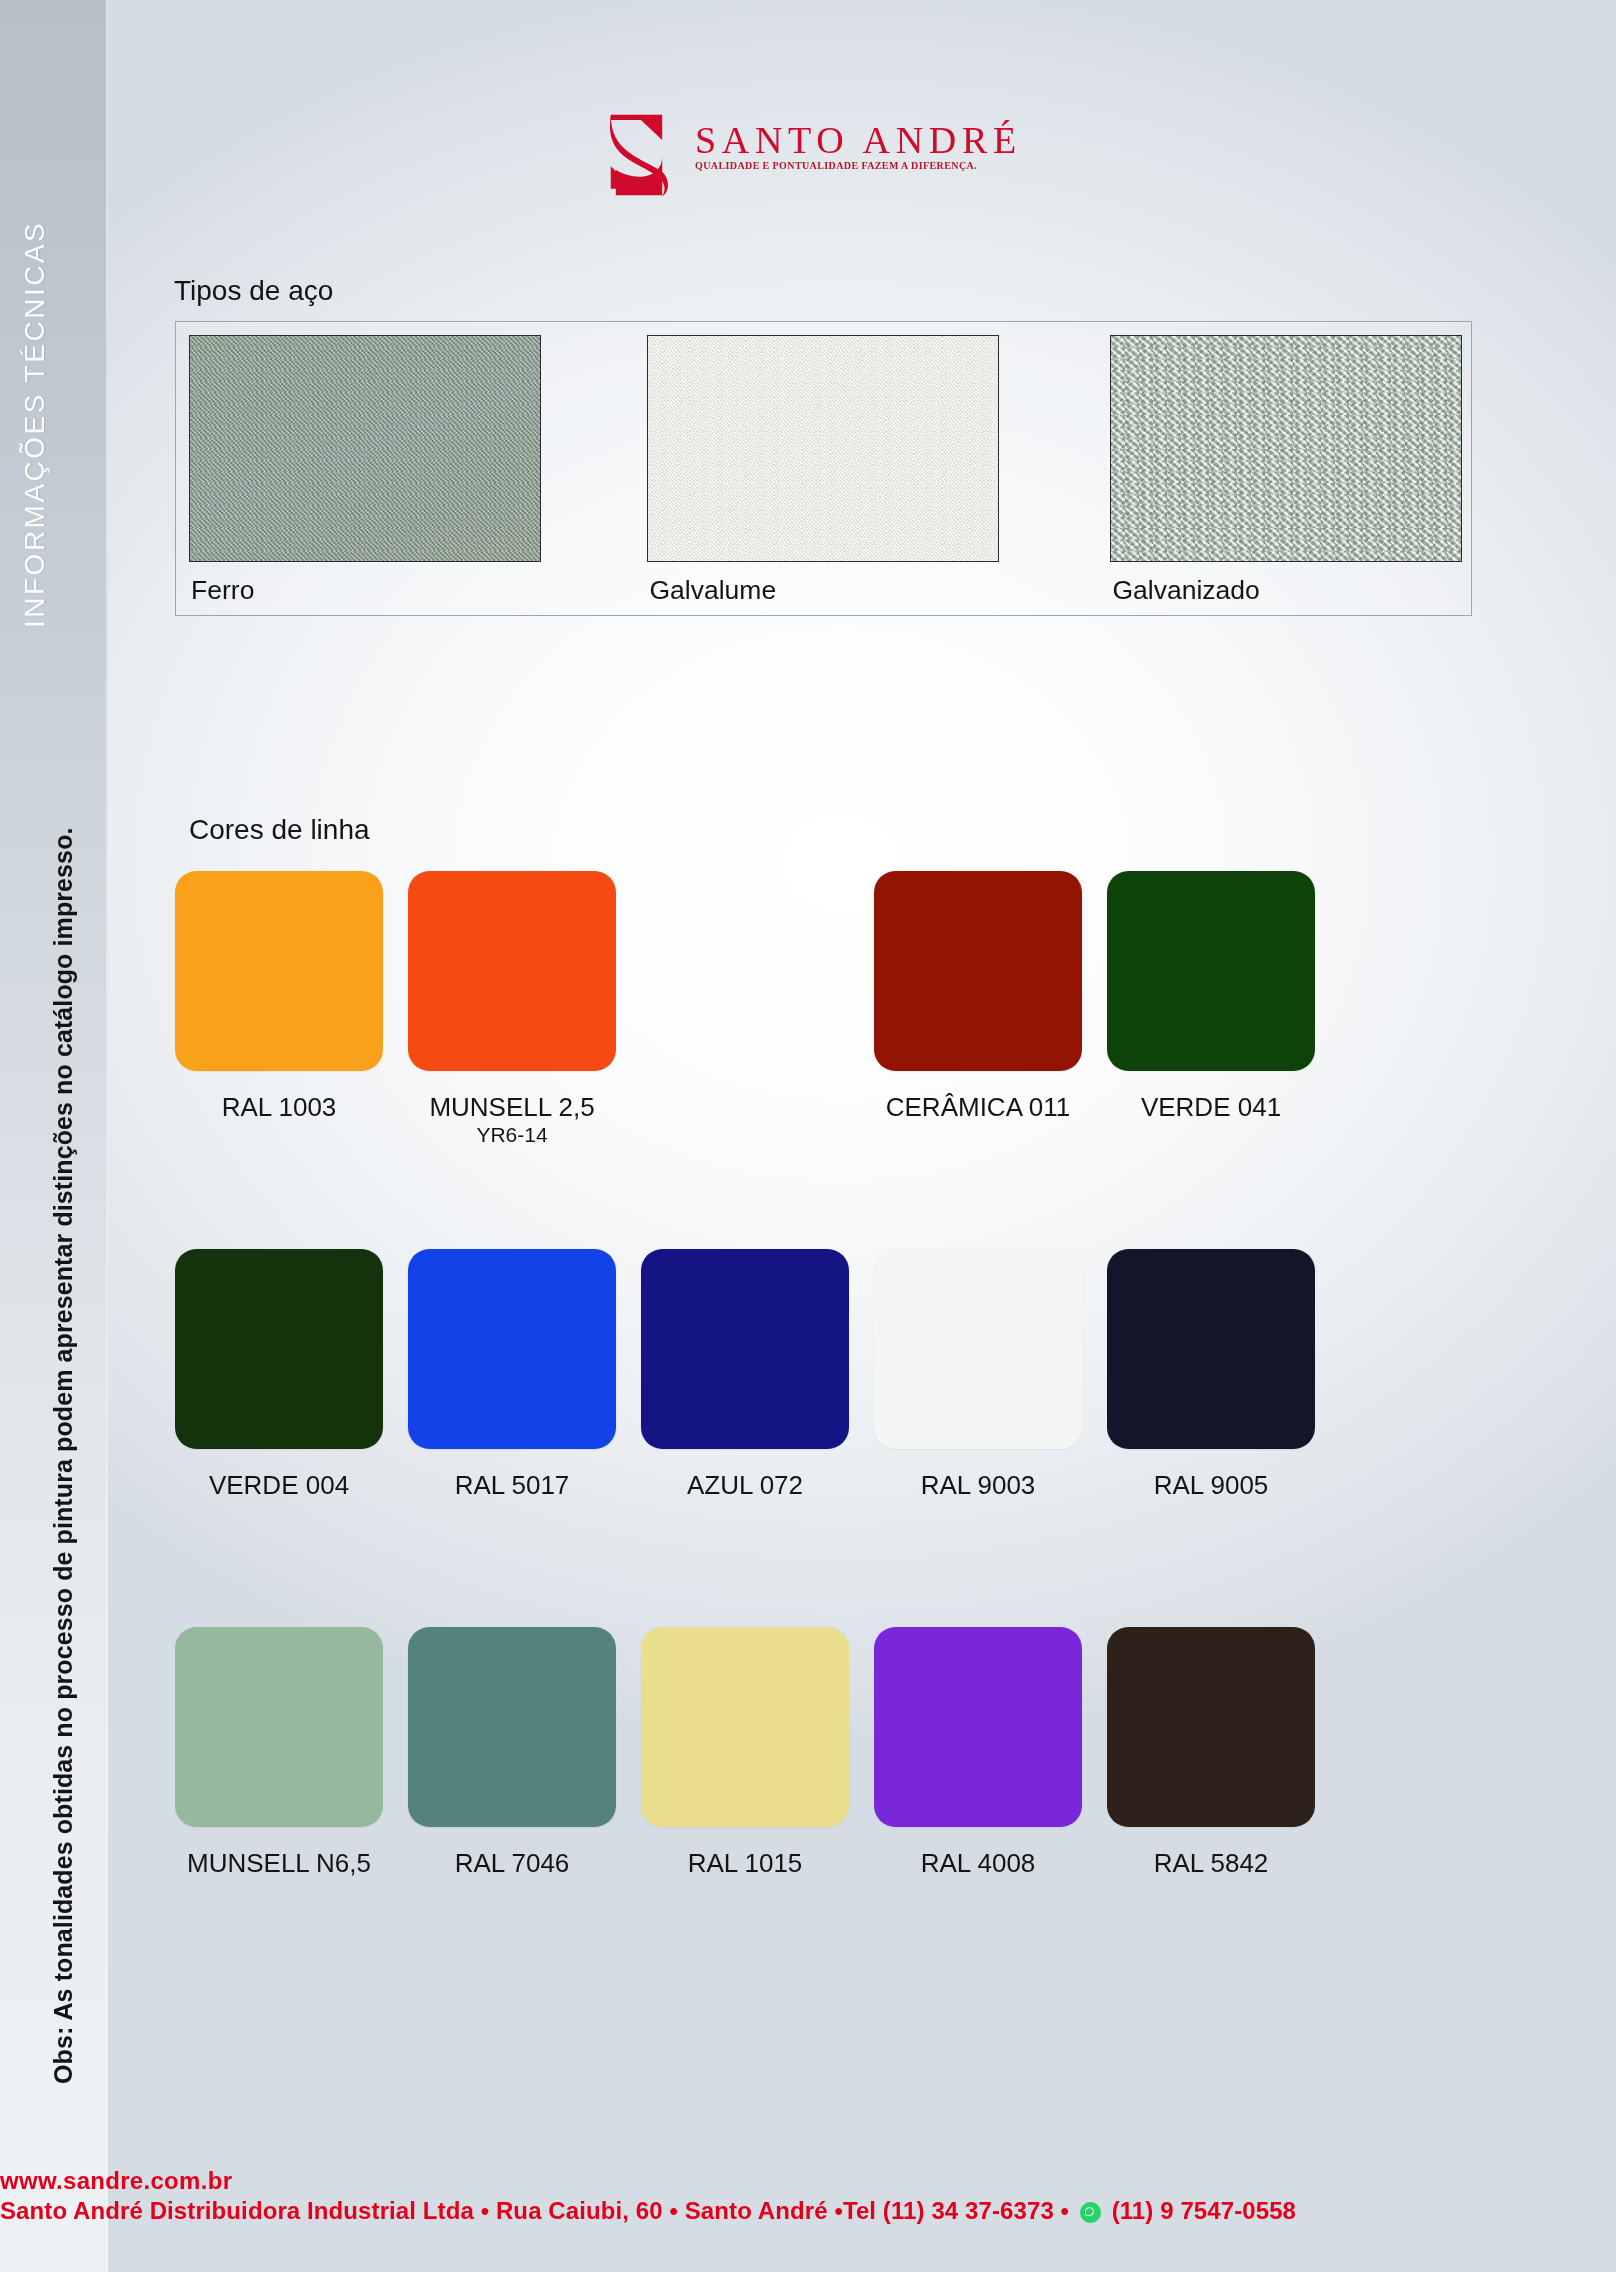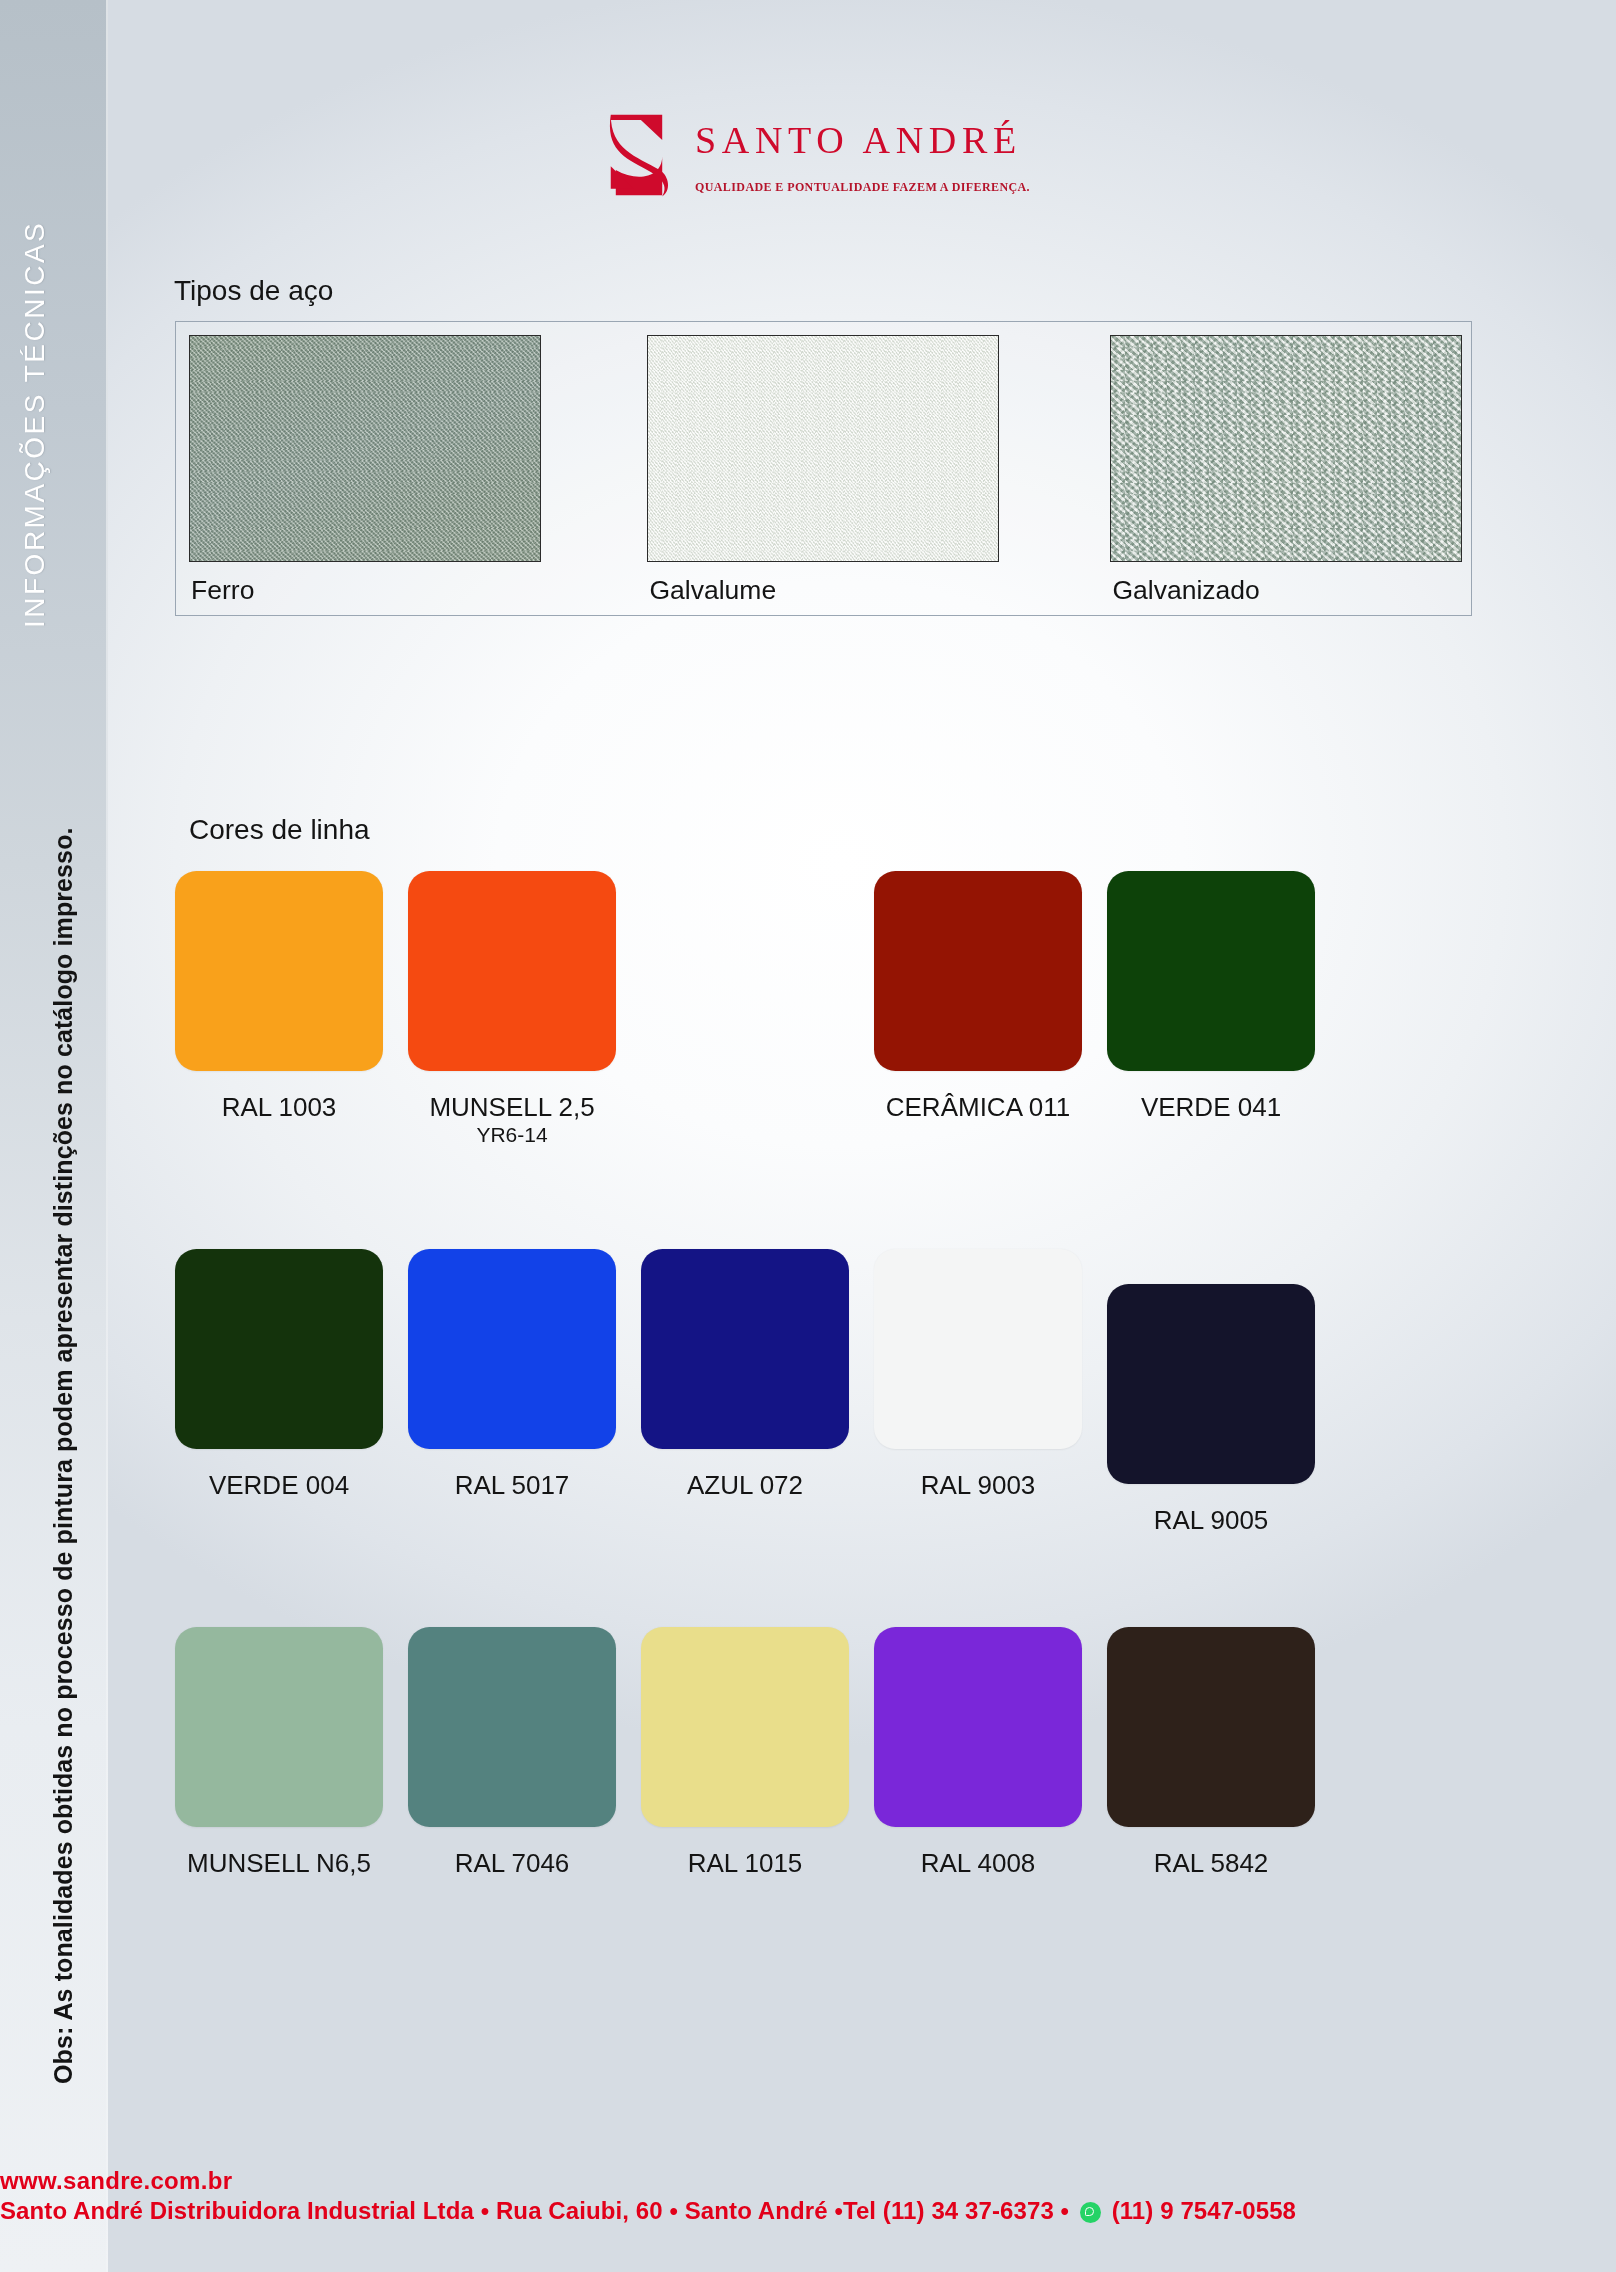--- a/index.html
+++ b/index.html
@@ -40,21 +40,21 @@
   
   .logo-wrap{position:absolute;left:602px;top:112px;width:441px;height:88px;}
   .logo-mark{position:absolute;left:0;top:0;width:74px;height:86px;}
   .logo-text{position:absolute;left:93px;top:8.8px;}
   .logo-name{
     color:#cf0a2c;font-family:"Liberation Serif",serif;
     font-size:38px;letter-spacing:5.7px;line-height:1;font-weight:400;
   }
   .logo-tag{
     color:#b5142b;font-family:"Liberation Serif",serif;
-    font-size:12px;letter-spacing:0.4px;margin-top:21px;font-weight:700;
+    font-size:10px;letter-spacing:0.4px;margin-top:1px;font-weight:700;
   }
 
   
   .h-steel{position:absolute;left:174px;top:275px;font-size:28px;color:#141414;font-weight:400;}
   .h-colors{position:absolute;left:189px;top:814px;font-size:28px;color:#141414;font-weight:400;}
 
   
   .steel-box{
     position:absolute;left:175px;top:321px;width:1295px;height:293px;
     border:1.3px solid #9aa6b3;background:rgba(255,255,255,.12);
@@ -183,21 +183,21 @@
           <div class="clabel">RAL 5017</div>
         </div>
         <div class="ccell" style="left: 466px;">
           <div class="chip" style="background: rgb(20, 20, 133);"></div>
           <div class="clabel">AZUL 072</div>
         </div>
         <div class="ccell" style="left: 699px;">
           <div class="chip" style="background: rgb(244, 245, 245);"></div>
           <div class="clabel">RAL 9003</div>
         </div>
-        <div class="ccell" style="left: 932px; margin-top: 35px;">
+        <div class="ccell" style="left: 932px;">
           <div class="chip" style="background: rgb(20, 20, 43);"></div>
           <div class="clabel">RAL 9005</div>
         </div>
       </div>
       <div class="crow">
         <div class="ccell" style="left: 0px;">
           <div class="chip" style="background: rgb(149, 184, 158);"></div>
           <div class="clabel">MUNSELL N6,5</div>
         </div>
         <div class="ccell" style="left: 233px;">

